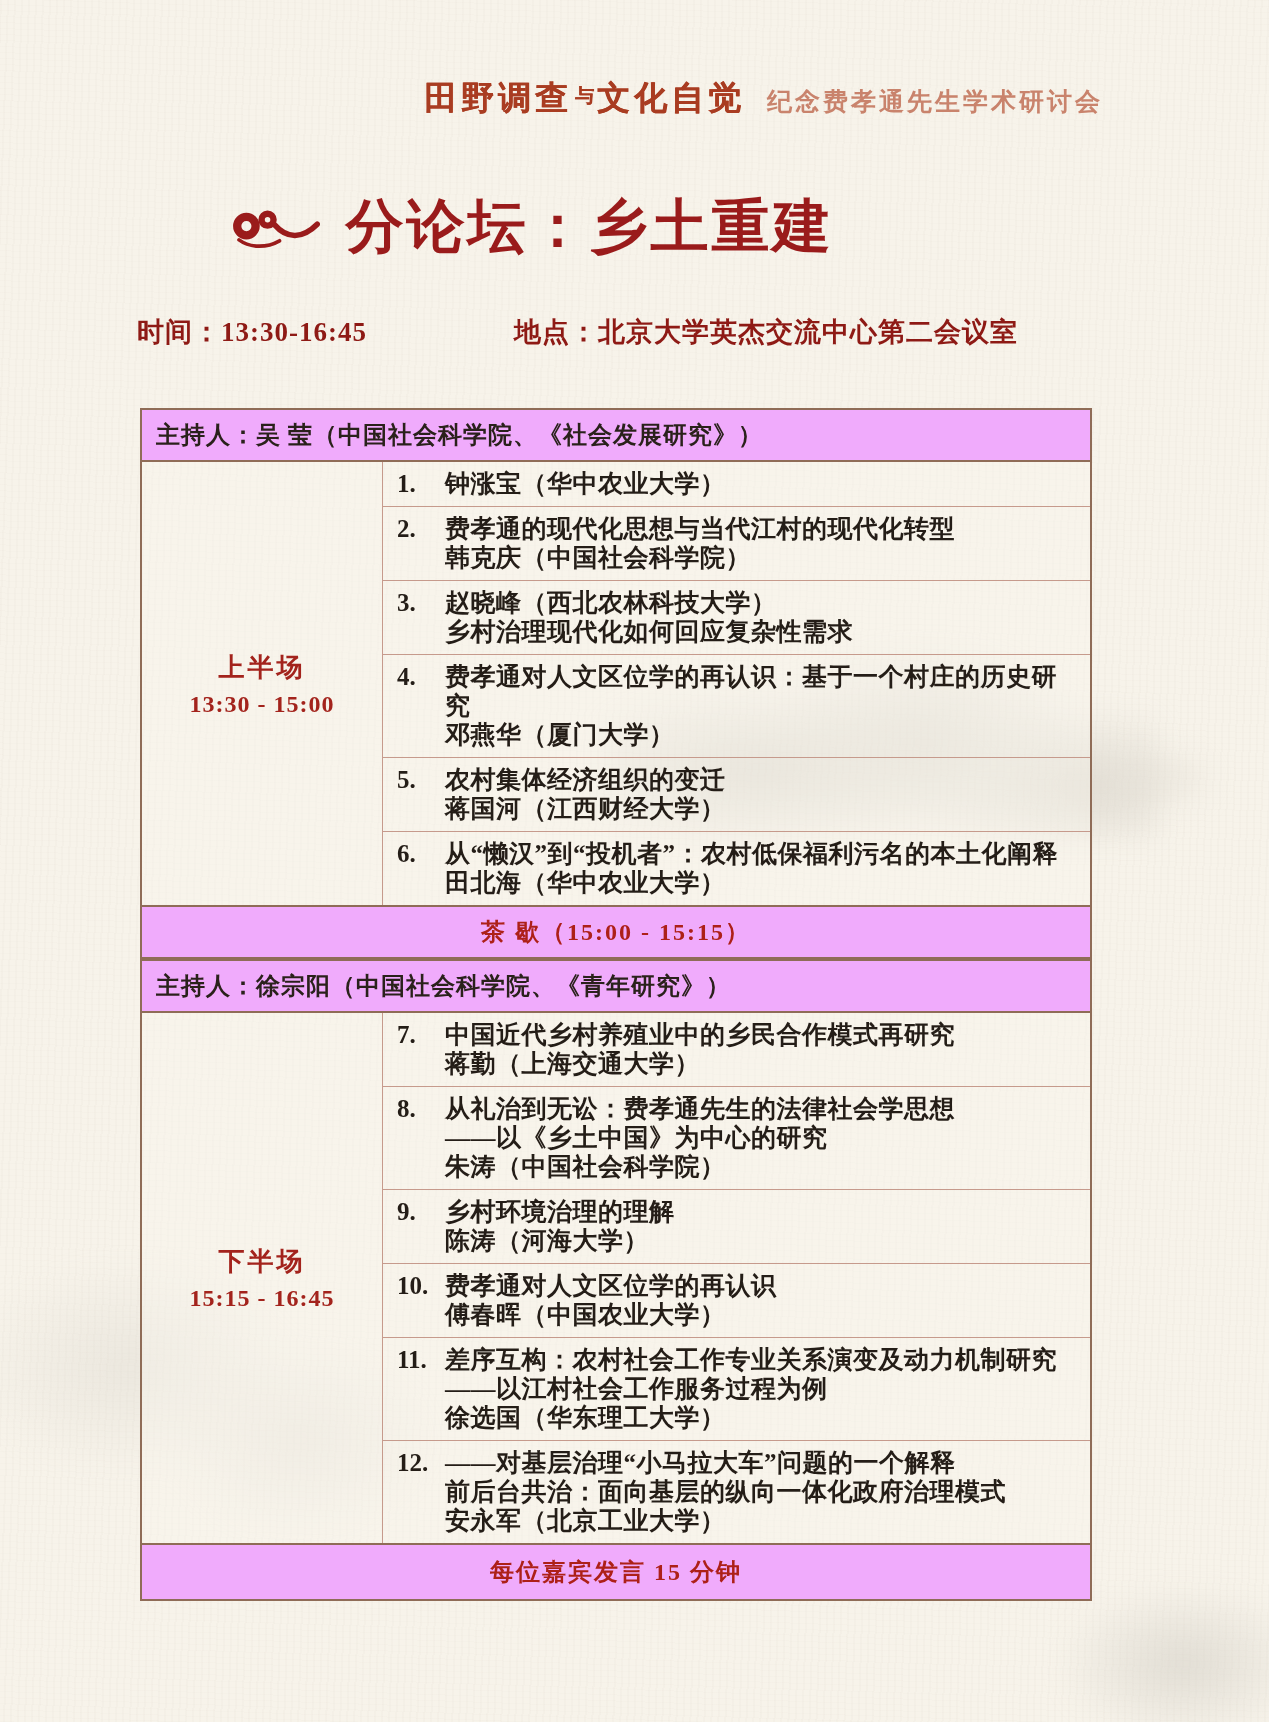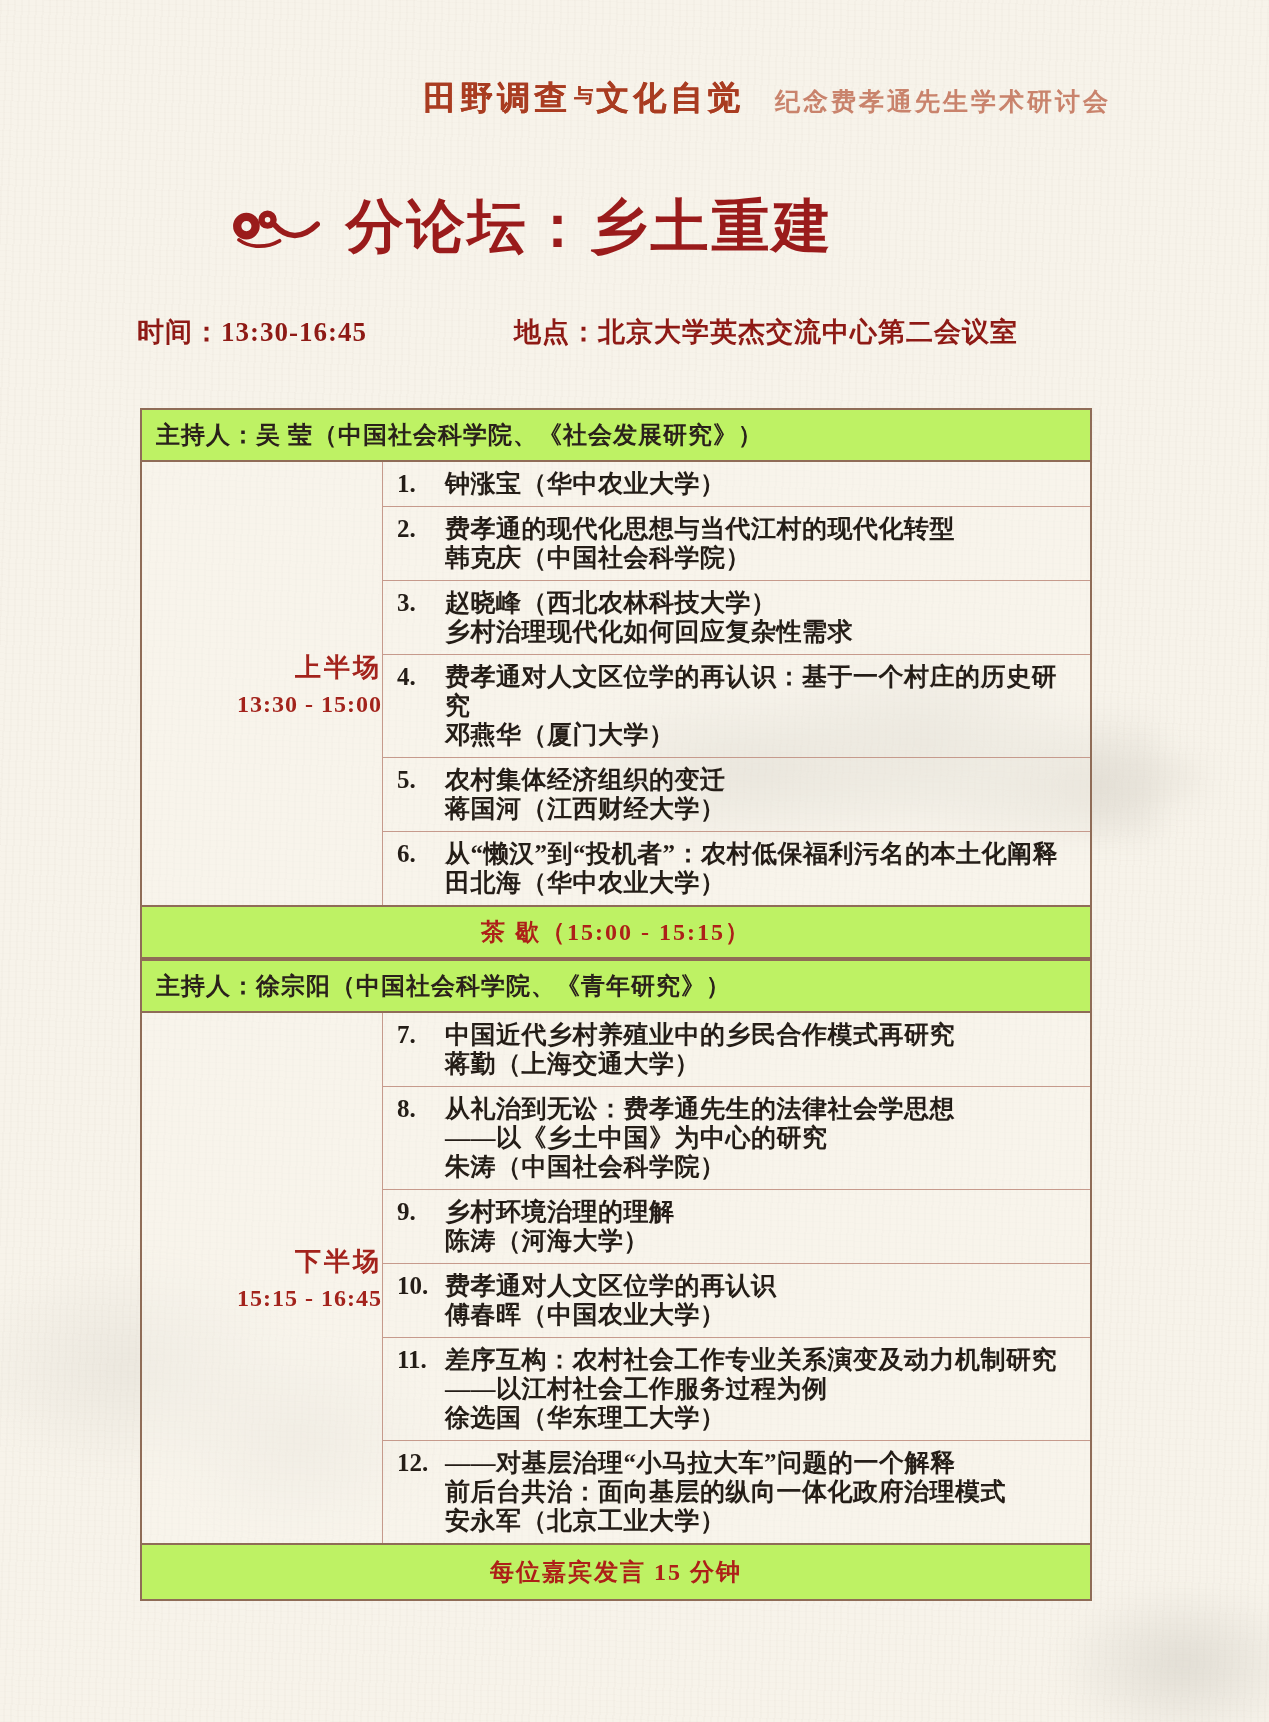--- a/index.html
+++ b/index.html
@@ -22,43 +22,43 @@
   .ink-bottom-left{left:-50px;top:1180px;width:500px;height:360px;opacity:.4;background:
     radial-gradient(48% 44% at 36% 52%, #d9d5cc 0%, rgba(217,213,204,0) 70%),
     radial-gradient(38% 38% at 70% 72%, #ddd8cf 0%, rgba(221,216,207,0) 72%);}
   .ink-bottom-right{left:940px;top:1540px;width:360px;height:200px;opacity:.6;background:
     radial-gradient(52% 58% at 68% 62%, #d2cec5 0%, rgba(210,206,197,0) 70%);}
   .ink-flower{left:1010px;top:720px;width:230px;height:130px;opacity:.5;background:
     radial-gradient(40% 50% at 40% 50%, #e3ded4 0%, rgba(227,222,212,0) 70%),
     radial-gradient(30% 40% at 70% 45%, #e0dbd1 0%, rgba(224,219,209,0) 70%);}
 
   
-  .brand{position:absolute;top:76px;right:158px;display:flex;align-items:flex-end;gap:31px;white-space:nowrap;justify-content:space-between;}
+  .brand{position:absolute;top:76px;right:166px;display:flex;align-items:flex-end;gap:22px;white-space:nowrap;justify-content:space-between;}
   .brand-script{font-size:33px;font-weight:900;color:#a93c21;letter-spacing:4px;text-shadow:0.6px 0 0 #a93c21;}
   .brand-script .conn{font-size:19px;letter-spacing:0;margin:0 3px;position:relative;top:-7px;font-weight:700;}
   .brand-sub{font-size:25px;font-weight:700;color:#c9836c;letter-spacing:3px;padding-bottom:3px;}
 
   
   .title-row{position:absolute;top:198px;left:0;right:0;display:flex;justify-content:center;align-items:center;gap:26px;transform:translateX(-104px);}
   .ornament{width:92px;height:54px;flex:none;}
   .page-title{font-size:58px;font-weight:800;color:#9a1b1b;letter-spacing:3px;line-height:58px;}
 
   
   .meta{position:absolute;top:314px;left:137px;width:1000px;height:36px;font-weight:700;color:#8e1a15;font-size:27px;letter-spacing:1px;}
   .meta .loc{position:absolute;left:377px;top:0;}
 
   
   .program{position:absolute;left:140px;top:408px;width:948px;border:2px solid #8f6c57;background:rgba(250,246,238,0.35);}
-  .bar{background:#bef264;border-top:2px solid #8f6c57;border-bottom:2px solid #8f6c57;
+  .bar{background:#f0abfc;border-top:2px solid #8f6c57;border-bottom:2px solid #8f6c57;
        font-size:24px;font-weight:700;color:#2a211b;padding:9px 14px;letter-spacing:1px;}
   .bar.first{border-top:none;}
   .bar.center{text-align:center;color:#ad2018;letter-spacing:2px;}
   .bar.last{border-bottom:none;padding:11px 14px;}
   .session{display:flex;align-items:stretch;}
-  .slot{width:240px;flex:none;border-right:1.5px solid #c69a8c;display:flex;flex-direction:column;justify-content:center;align-items:flex-end;gap:6px;}
+  .slot{width:240px;flex:none;border-right:1.5px solid #c69a8c;display:flex;flex-direction:column;justify-content:center;align-items:center;gap:6px;}
   .slot-name{font-size:26px;font-weight:800;color:#a3231c;letter-spacing:3px;}
   .slot-time{font-size:24px;font-weight:700;color:#a3231c;letter-spacing:1px;}
   .items{flex:1;display:flex;flex-direction:column;justify-content:space-between;}
   .item{display:flex;padding:7px 10px 8px 14px;}
   .item + .item{border-top:1.5px solid #c69a8c;}
   .num{width:48px;flex:none;font-size:25px;font-weight:700;color:#241d17;line-height:29px;}
   .lines{flex:1;min-width:0;}
   .line{font-size:25px;font-weight:700;color:#241d17;line-height:29px;letter-spacing:0.5px;}
 </style>
 </head>

